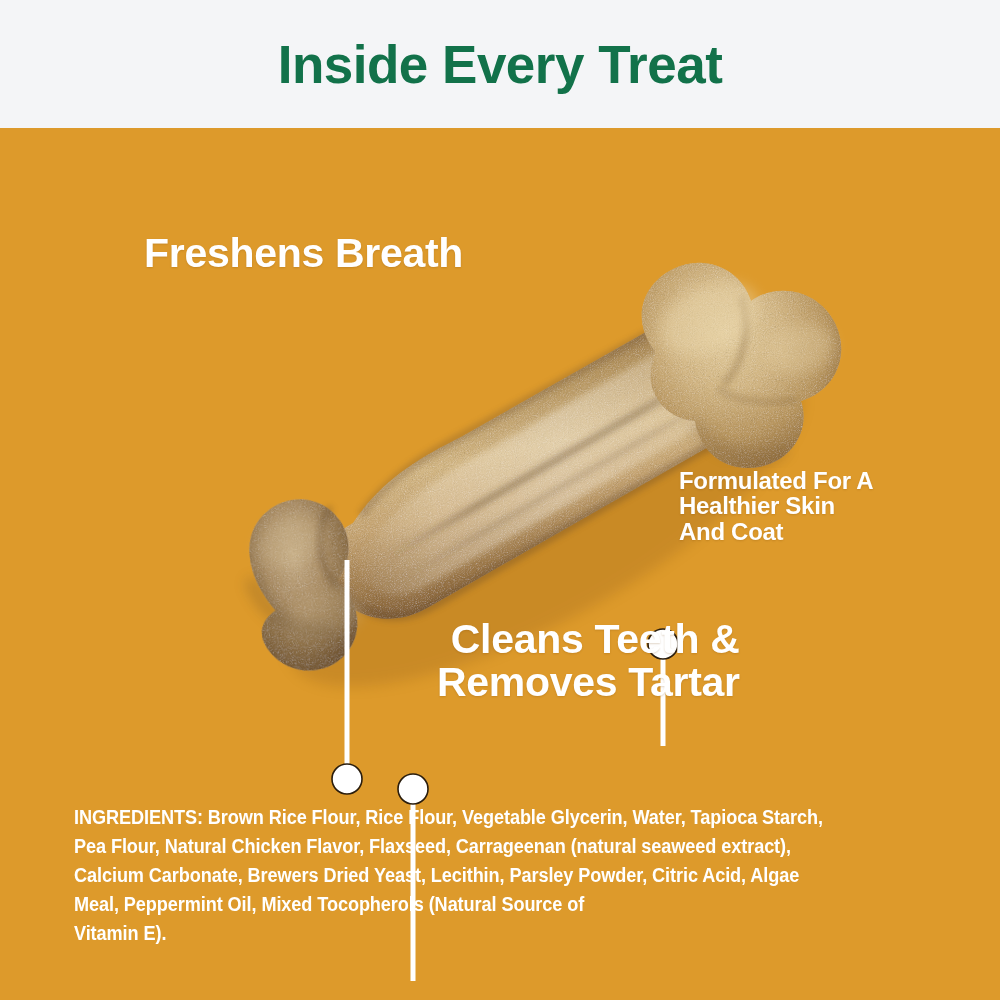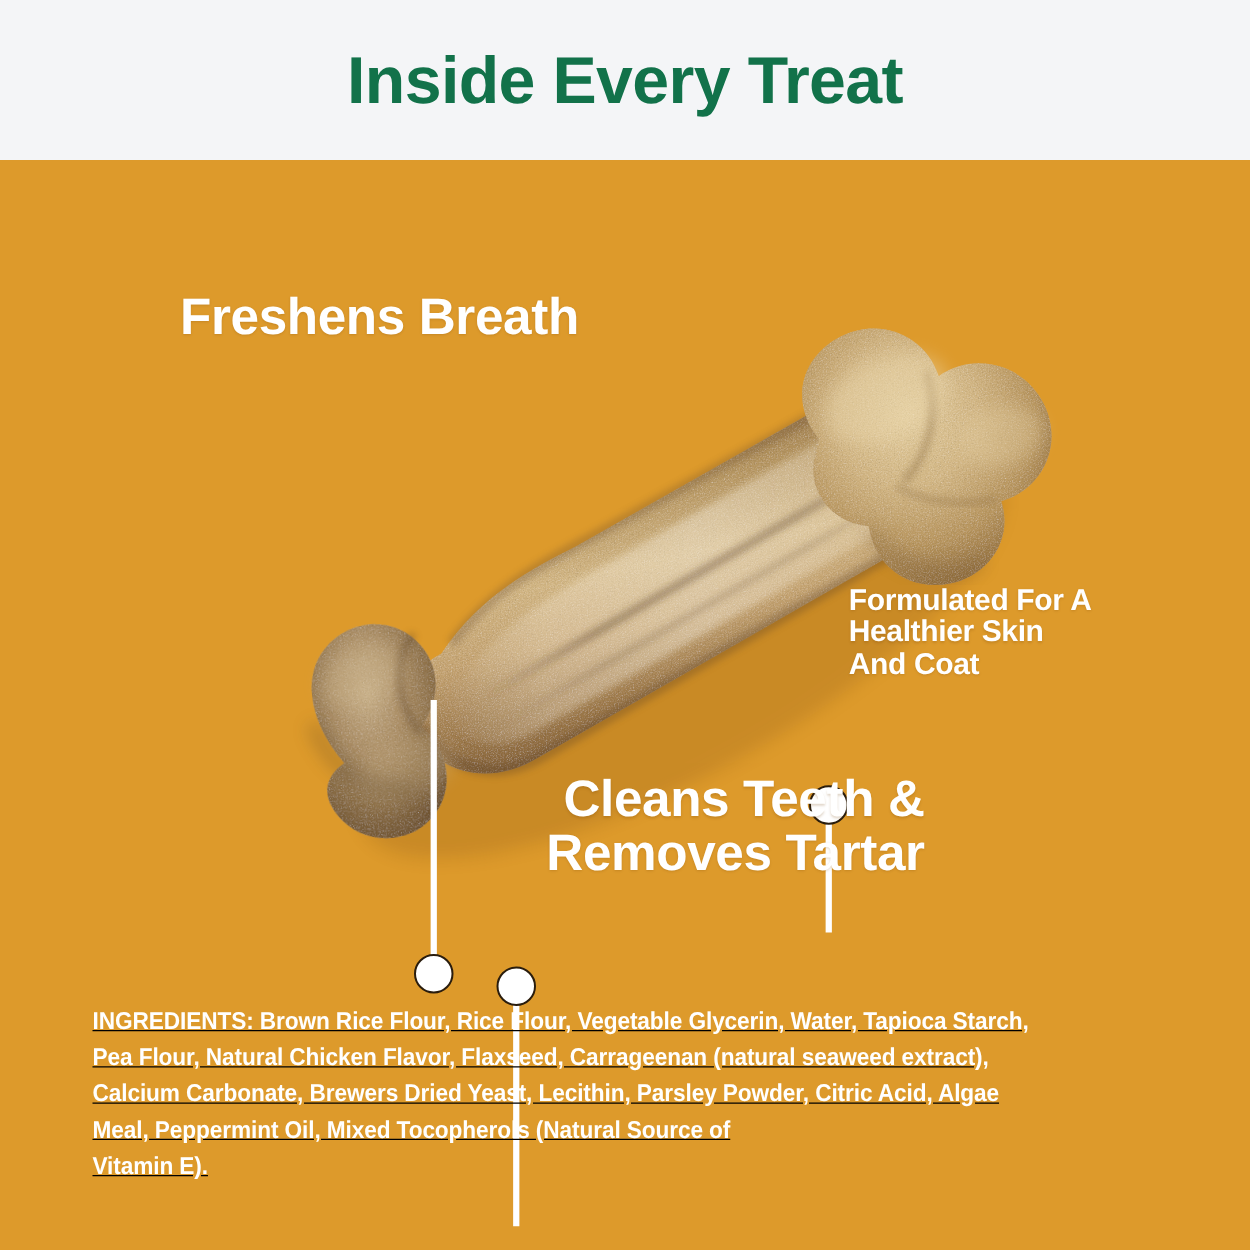--- a/index.html
+++ b/index.html
@@ -117,21 +117,20 @@
     letter-spacing: -0.3px;
     text-align: right;
   }
 
   
   #ingredients-block {
     position: absolute;
     left: 74px;
     top: 675px;
     width: 870px;
-    text-decoration: underline;
   }
   .ingredients-line {
     color: #FFFFFF;
     font-family: "Liberation Sans Narrow", "Liberation Sans", sans-serif;
     font-size: 19.5px;
     font-weight: bold;
     line-height: 29px;
     letter-spacing: -0.1px;
     white-space: nowrap;
     transform: scaleX(0.93);

